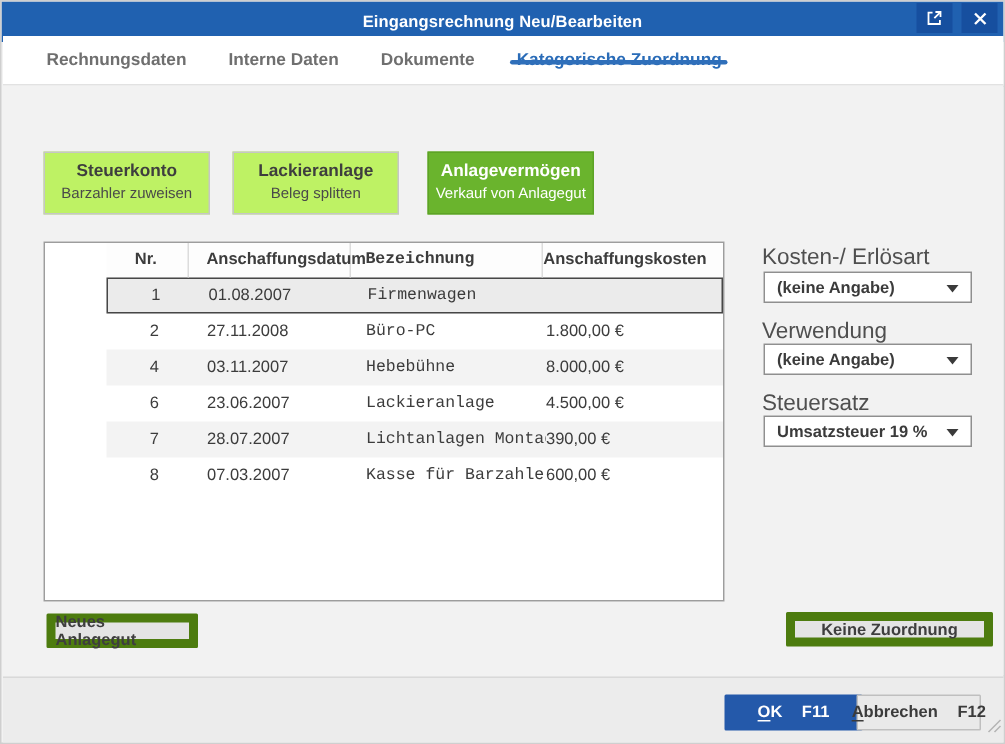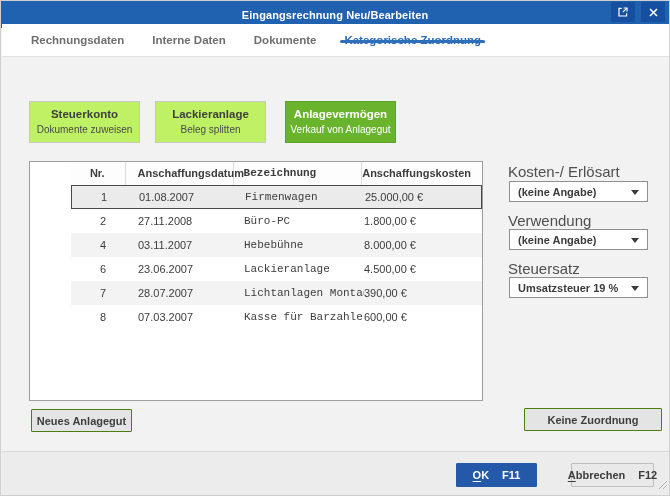--- a/index.html
+++ b/index.html
@@ -63,33 +63,33 @@
           border:1px solid #8f8f8f;box-sizing:border-box;display:flex;align-items:center;
           padding-left:8px;font-size:11px;font-weight:600;color:#3b3b3b;cursor:pointer;}
   .select .arrow{position:absolute;right:8px;top:50%;margin-top:-2px;width:0;height:0;
           border-left:4px solid transparent;border-right:4px solid transparent;
           border-top:5px solid #3a3a3a;}
   .lab1{top:0;} .sel1{top:17px;}
   .lab2{top:49px;} .sel2{top:65px;}
   .lab3{top:97px;} .sel3{top:113px;}
 
   
-  .gbtn{position:absolute;height:23px;background:#e4e4e4;border:1px solid #4d7c0f;
+  .gbtn{position:absolute;height:23px;background:#e4e4e4;border:6px solid #4d7c0f;
         box-sizing:border-box;display:flex;align-items:center;justify-content:center;
         font-size:11px;font-weight:600;color:#3e3e3e;cursor:pointer;border-radius:1px;}
   .btn-neu{left:29px;top:351px;width:101px;}
   .btn-keine{left:522px;top:350px;width:138px;}
 
   
   .footer{position:absolute;left:1px;top:450px;width:668px;height:45px;background:#ececec;
           border-top:1px solid #d9d9d9;box-sizing:border-box;}
   .fbtn{position:absolute;top:11px;height:24px;box-sizing:border-box;display:flex;
         align-items:center;justify-content:center;font-size:11px;font-weight:600;
         cursor:pointer;border-radius:1px;}
-  .btn-ok{left:454px;width:81px;background:#2459aa;color:#fff;border:1px solid #2459aa;}
+  .btn-ok{left:481px;width:92px;background:#2459aa;color:#fff;border:1px solid #2459aa;}
   .btn-cancel{left:569px;width:83px;background:#e9e9e9;color:#3b3b3b;border:1px solid #bfbfbf;}
   .fbtn .u{text-decoration:underline;text-underline-offset:2px;}
   .fbtn .key{margin-left:13px;}
   .grip{position:absolute;right:2px;bottom:2px;}
 
 </style>
 </head>
 <body>
 
 <div class="window">
@@ -121,21 +121,21 @@
     <div class="tab">Interne Daten</div>
     <div class="tab">Dokumente</div>
     <div class="tab active">Kategorische Zuordnung</div>
   </div>
 
   <div class="content">
 
     <div class="cards">
       <div class="card gap1">
         <div class="c-title">Steuerkonto</div>
-        <div class="c-sub">Dokumente zuweisen</div>
+        <div class="c-sub">Barzahler zuweisen</div>
       </div>
       <div class="card gap2">
         <div class="c-title">Lackieranlage</div>
         <div class="c-sub">Beleg splitten</div>
       </div>
       <div class="card active">
         <div class="c-title">Anlagevermögen</div>
         <div class="c-sub">Verkauf von Anlagegut</div>
       </div>
     </div>
@@ -145,21 +145,20 @@
         <div class="th col-nr sep">Nr.</div>
         <div class="th col-datum sep">Anschaffungsdatum</div>
         <div class="th col-bez sep">Bezeichnung</div>
         <div class="th col-kosten">Anschaffungskosten</div>
       </div>
       <div class="tbody">
         <div class="trow selected">
           <div class="td col-nr">1</div>
           <div class="td col-datum">01.08.2007</div>
           <div class="td col-bez">Firmenwagen</div>
-          <div class="td col-kosten">25.000,00 €</div>
         </div>
         <div class="trow">
           <div class="td col-nr">2</div>
           <div class="td col-datum">27.11.2008</div>
           <div class="td col-bez">Büro-PC</div>
           <div class="td col-kosten">1.800,00 €</div>
         </div>
         <div class="trow alt">
           <div class="td col-nr">4</div>
           <div class="td col-datum">03.11.2007</div>

